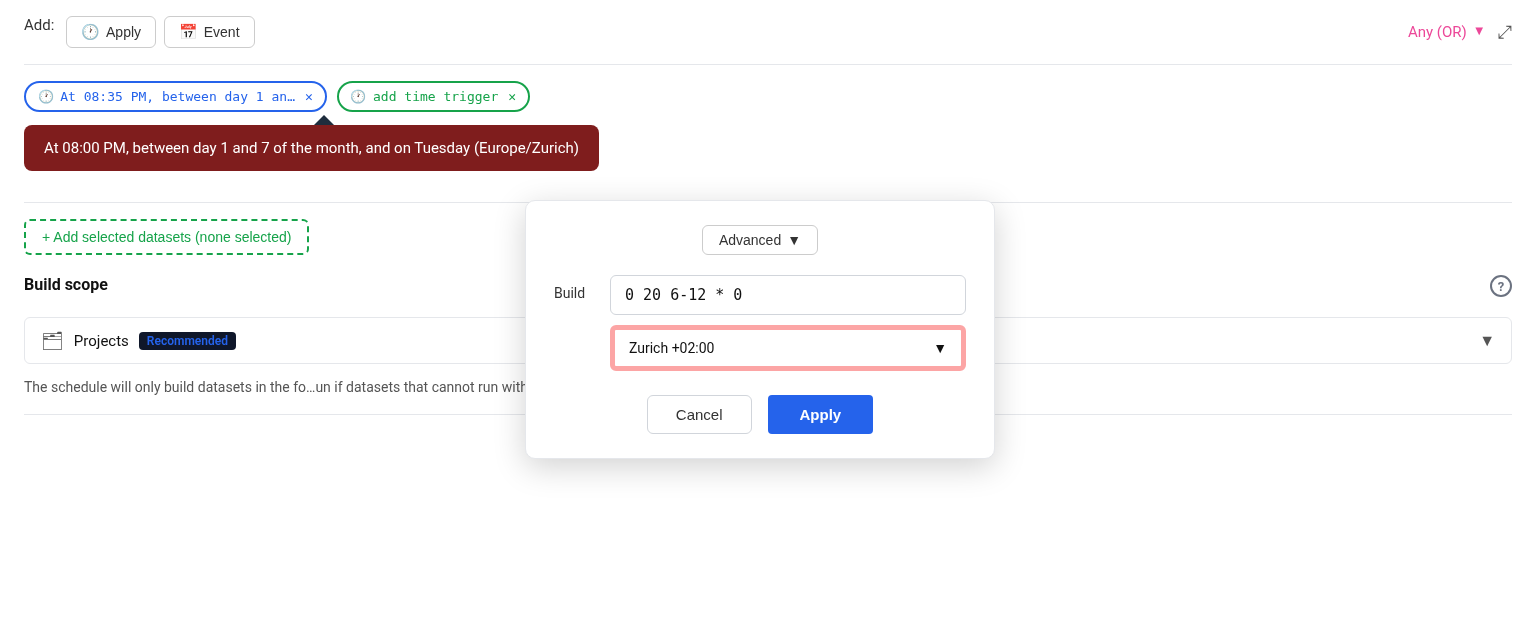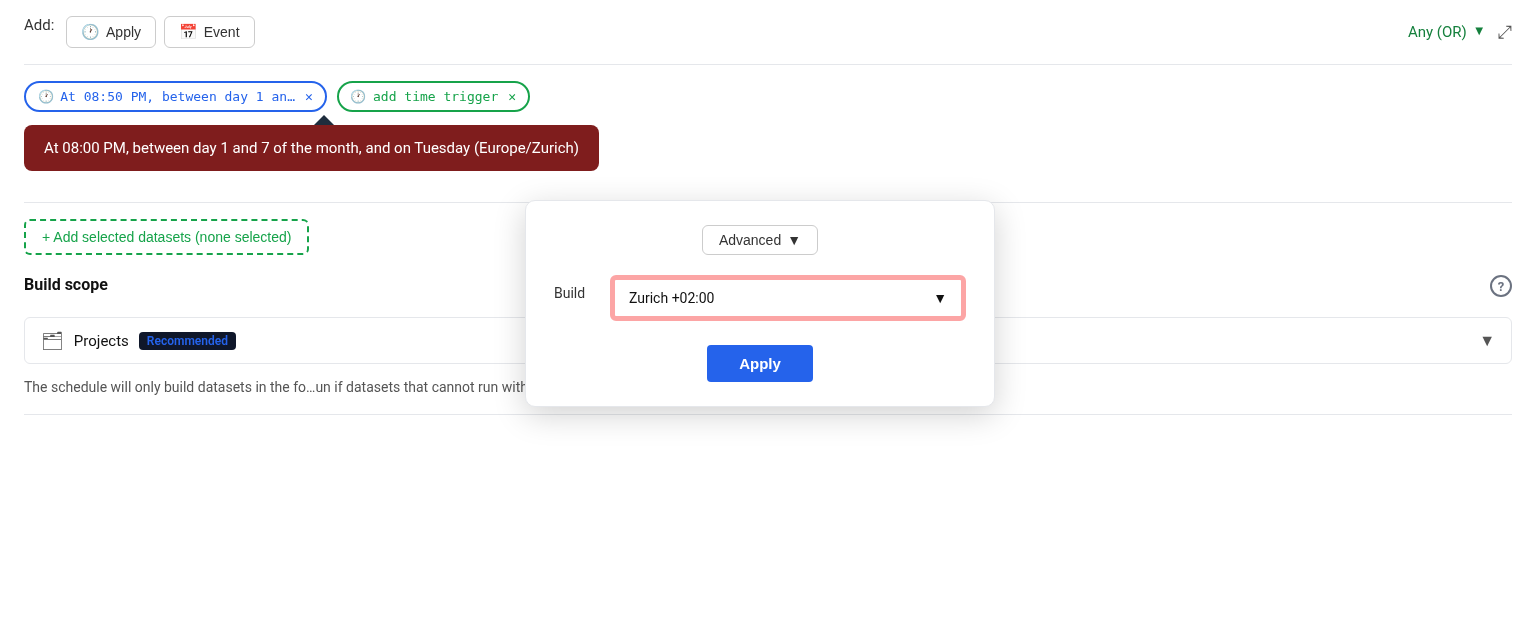--- a/index.html
+++ b/index.html
@@ -58,21 +58,21 @@
       display: flex;
       align-items: center;
       gap: 12px;
     }
 
     .any-or-dropdown {
       display: flex;
       align-items: flex-start;
       gap: 6px;
       font-size: 15px;
-      color: #15803d;
+      color: #ec4899;
       cursor: pointer;
     }
 
     .expand-icon {
       font-size: 18px;
       cursor: pointer;
       color: #555;
     }
 
     
@@ -373,21 +373,21 @@
       </div>
       <span class="expand-icon" title="Expand">⤢</span>
     </div>
   </div>
 
   <hr class="divider">
 
   <div class="triggers-row">
     <div class="trigger-pill">
       <span>🕐</span>
-      <span>At 08:50 PM, between day 1 an…</span>
+      <span>At 08:35 PM, between day 1 an…</span>
       <span class="close-x">✕</span>
     </div>
     <div class="trigger-pill green">
       <span>🕐</span>
       <span>add time trigger</span>
       <span class="close-x">✕</span>
     </div>
 
     <div class="tooltip-box">
       <div class="tooltip-arrow"></div>
@@ -427,28 +427,32 @@
       <div class="modal-advanced-row">
         <button class="advanced-dropdown-btn">
           <span>Advanced</span>
           <span>▼</span>
         </button>
       </div>
 
       <div class="cron-section">
         <span class="cron-label">Build</span>
         <div class="cron-inputs">
+          <input class="cron-input" type="text" value="0 20 6-12 * 0" style="">
           <div class="timezone-dropdown">
             <span>Zurich +02:00</span>
             <span>▼</span>
           </div>
         </div>
       </div>
 
       <div class="modal-actions">
+        <button class="cancel-btn">
+          <span>Cancel</span>
+        </button>
         <button class="apply-btn">
           <span>Apply</span>
         </button>
       </div>
 
     </div>
   </div>
 
 </div>
 

